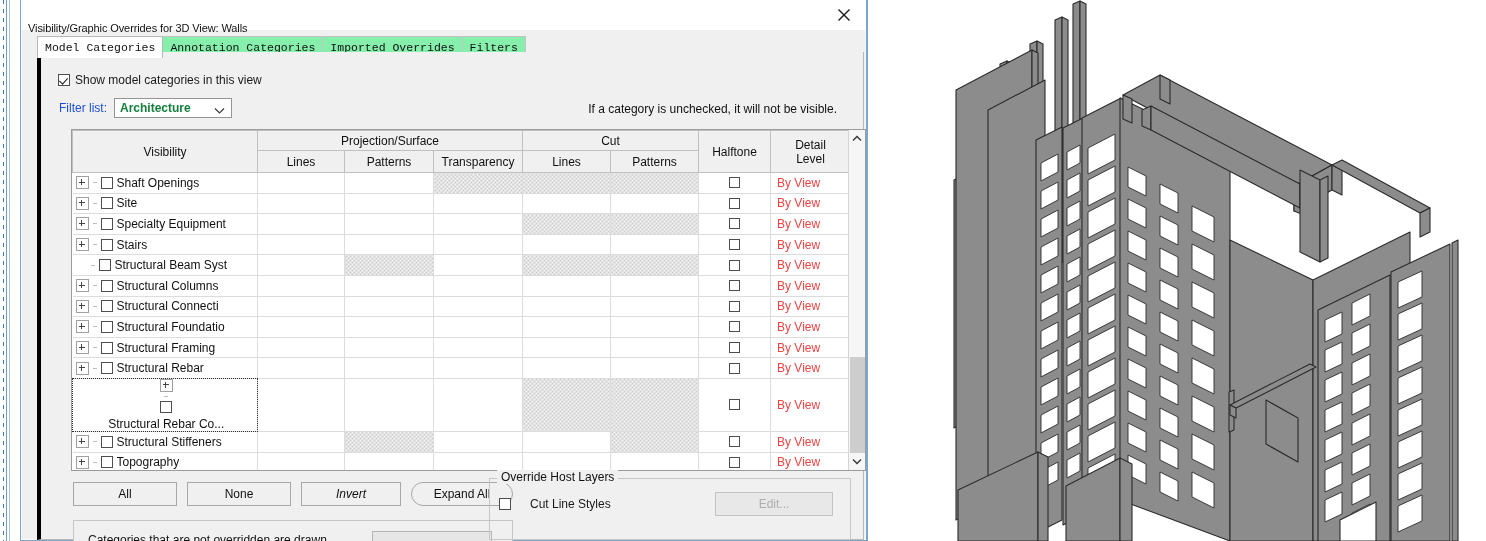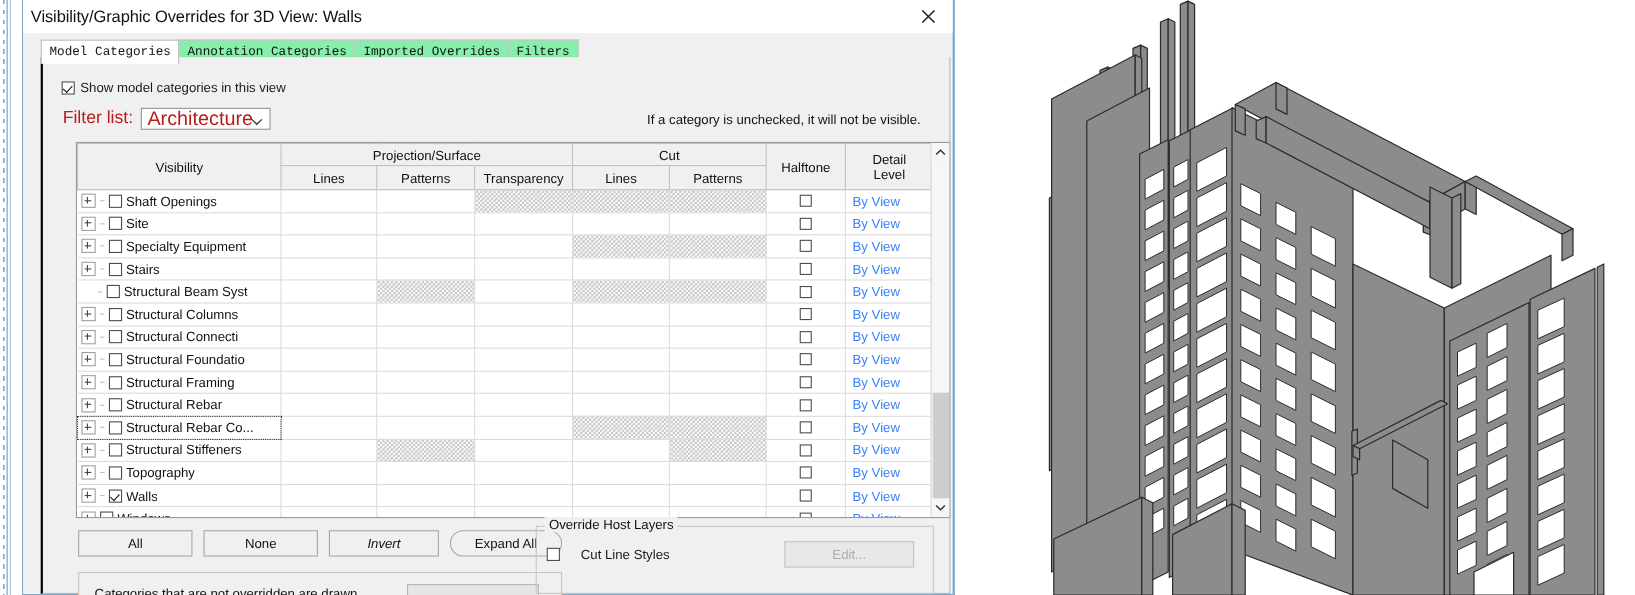--- a/index.html
+++ b/index.html
@@ -22,51 +22,51 @@
   
   #dialog{
     position:absolute;left:20px;top:0;width:848px;height:541px;
     background:#f0f0f0;
     border-left:1px solid #7aa8cc;border-right:2px solid #7aa8cc;
     border-bottom:1px solid #7aa8cc;
     box-sizing:border-box;
     box-shadow:0 0 0 1px rgba(255,255,255,.6) inset;
   }
   #titlebar{height:30px;background:#ffffff;position:relative;}
-  #title-text{position:absolute;left:7px;top:7px;font-size:15px;color:#111;letter-spacing:-.1px;}
+  #title-text{position:absolute;left:7px;top:22px;font-size:11px;color:#111;letter-spacing:-.1px;}
   #close-btn{position:absolute;right:0;top:0;width:44px;height:30px;display:flex;align-items:center;justify-content:center;cursor:default;}
   #close-btn svg{display:block;}
 
   
   #tabstrip{position:absolute;left:16px;top:36px;right:2px;height:22px;font-family:Liberation Mono, monospace;}
   #tabstrip .tabline{position:absolute;left:0;right:0;bottom:0;height:1px;background:#b8b8b8;}
   .tab{
     position:relative;float:left;height:21px;line-height:21px;padding:0 7px;
     font-size:11.5px;color:#111;background:#86efac;
     border:1px solid #c4c4c4;border-bottom:none;margin-right:-1px;
     box-sizing:border-box;white-space:nowrap;
   }
   .tab.active{background:#ffffff;height:22px;line-height:21px;z-index:3;border-color:#b8b8b8;}
 
   
   #panel{position:absolute;left:16px;top:52px;right:2px;bottom:0;background:#f0f0f0;
-    border-left:2px solid #000000;border-right:1px solid #b8b8b8;border-bottom:1px solid #b8b8b8;
+    border-left:4px solid #000000;border-right:1px solid #b8b8b8;border-bottom:1px solid #b8b8b8;
     box-sizing:border-box;}
 
   .chk-row{position:absolute;left:17px;top:21px;display:flex;align-items:center;gap:5px;}
   .cb{width:12px;height:12px;border:1px solid #4d4d4d;background:#fff;box-sizing:border-box;display:inline-block;position:relative;flex:none;}
   .cb.checked::after{content:"";position:absolute;left:2px;top:1px;width:4px;height:7px;
     border:solid #1a1a1a;border-width:0 1.6px 1.6px 0;transform:rotate(42deg);}
   .hint{position:absolute;right:26px;top:22px;font-size:12px;color:#111;margin-top:28px;}
 
   .filter-row{position:absolute;left:18px;top:46px;display:flex;align-items:center;gap:7px;}
-  .filter-label{font-size:16px;color:#b91c1c;}
+  .filter-label{font-size:12px;color:#1d4ed8;}
   .combo{width:118px;height:20px;border:1px solid #949494;background:#fff;box-sizing:border-box;
     display:flex;align-items:center;position:relative;}
-  .combo .cval{font-size:18px;padding-left:5px;color:#b91c1c;}
+  .combo .cval{font-size:12px;padding-left:5px;color:#15803d;font-weight:bold;}
   .combo .carrow{position:absolute;right:6px;top:5px;}
 
   
   #tablebox{position:absolute;left:30px;top:77px;width:795px;height:342px;
     background:#fff;border:1px solid #9a9a9a;box-sizing:border-box;overflow:hidden;}
   table{border-collapse:collapse;table-layout:fixed;width:778px;font-size:12px;}
   thead td{background:#f0f0f0;border:1px solid #c0c0c0;text-align:center;
     font-size:12px;color:#111;padding:0;}
   .hdr-h1{height:20px;}
   .hdr-h2{height:22px;}
@@ -80,25 +80,25 @@
     background-size:4px 4px;background-position:0 0,2px 2px;
   }
   .viscell{display:flex;align-items:center;height:100%;padding-left:3px;gap:4px;position:relative;}
   .plus{width:11px;height:11px;border:1px solid #a0a0a0;background:#fff;position:relative;flex:none;}
   .plus::before{content:"";position:absolute;left:2px;top:4.5px;width:6px;height:1px;background:#444;}
   .plus::after{content:"";position:absolute;left:4.5px;top:2px;width:1px;height:6px;background:#444;}
   .plus.empty{border:none;background:none;}
   .plus.empty::before,.plus.empty::after{display:none;}
   .treeline{width:4px;height:1px;background:#bdbdbd;flex:none;}
   .catname{font-size:12px;color:#111;white-space:nowrap;overflow:hidden;}
-  tr.focused .viscell{outline:1px dotted #333;}
+  tr.focused .viscell{outline:1px dotted #333;flex-direction:column;}
   tr.focused td{border-top:1px dotted #333;border-bottom:1px dotted #333;}
   .halftone-cell{text-align:center;}
   .halftone-cell .cb{margin:0 auto;display:block;width:11px;height:11px;}
-  .detail-cell{padding-left:6px;font-size:12px;color:#3b82f6;}
+  .detail-cell{padding-left:6px;font-size:12px;color:#ef4444;}
 
   
   #vscroll{position:absolute;right:0;top:0;width:17px;height:100%;background:#f6f6f6;border-left:1px solid #d4d4d4;box-sizing:border-box;}
   .sb-btn{height:17px;display:flex;align-items:center;justify-content:center;background:#f6f6f6;}
   #sb-thumb{position:absolute;left:1px;width:15px;top:227px;height:103px;background:#cdcdcd;}
 
   
   .btn{position:absolute;height:24px;background:#f0f0f0;border:1px solid #a7a7a7;
     box-sizing:border-box;font-size:12px;color:#111;display:flex;align-items:center;justify-content:center;}
   #btn-all{left:32px;top:430px;width:104px;}

